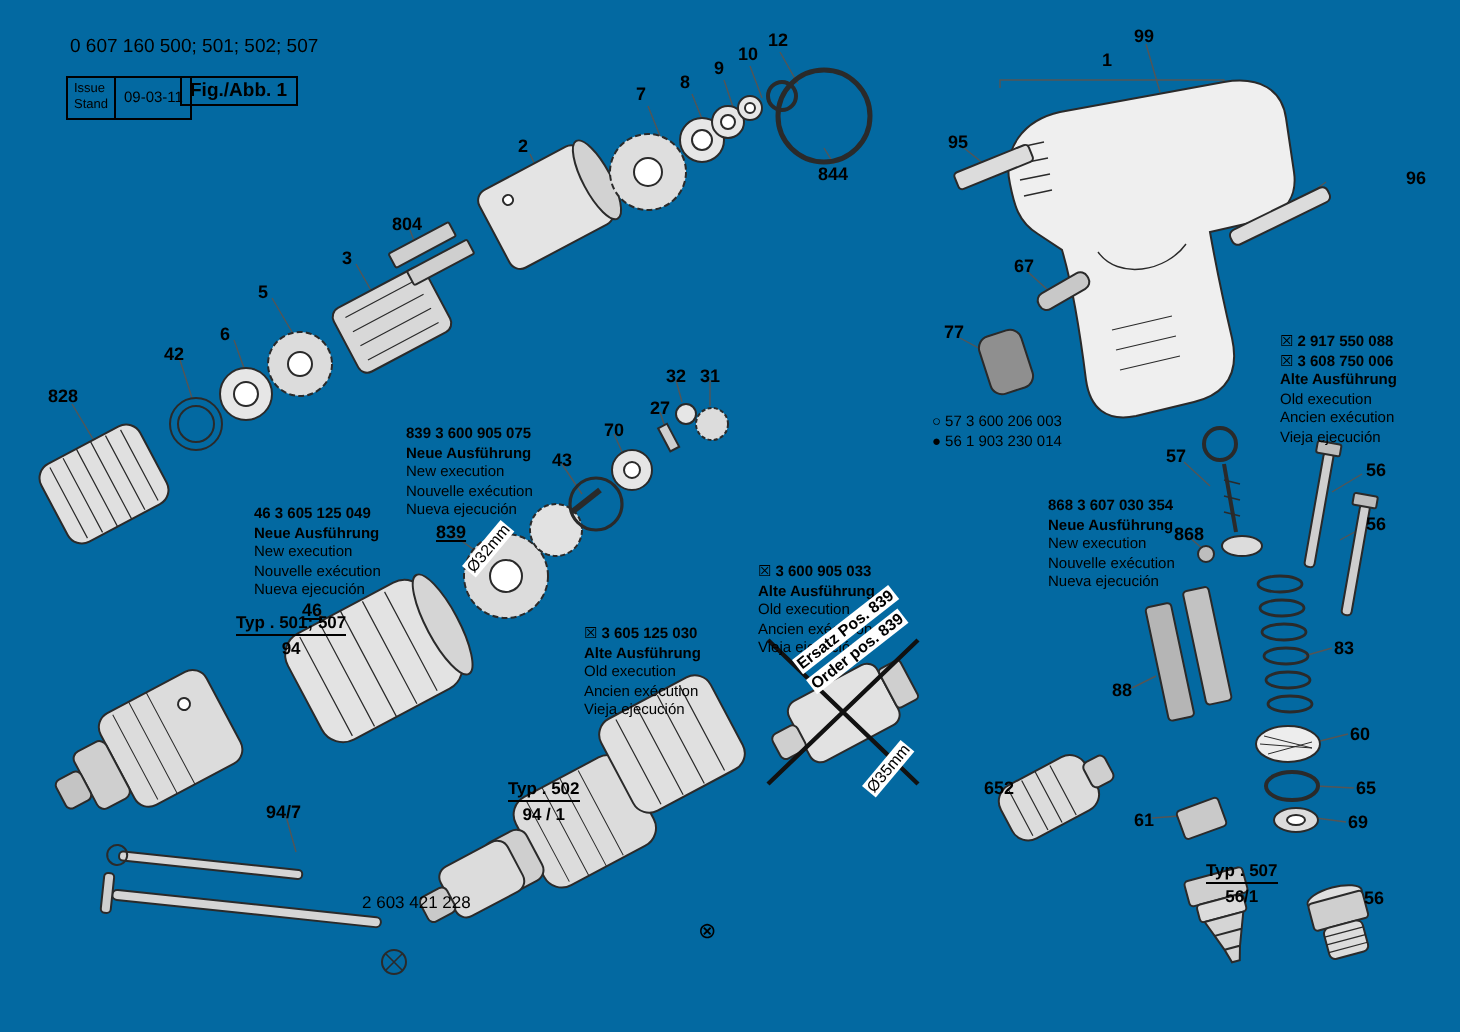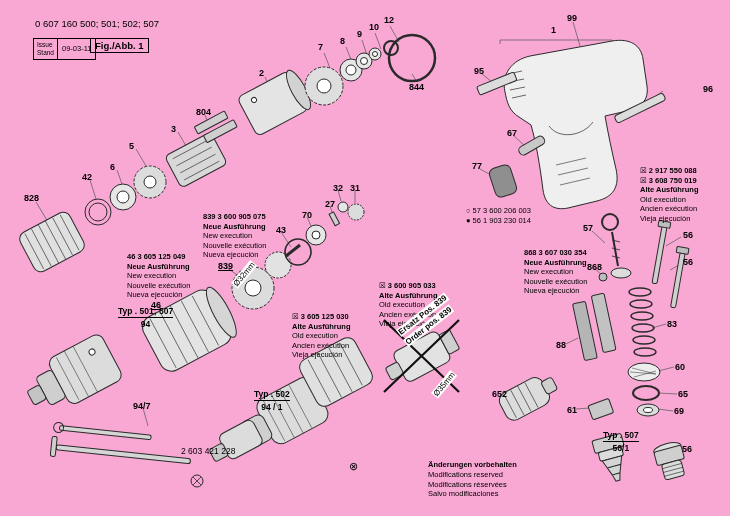--- a/index.html
+++ b/index.html
@@ -1,17 +1,17 @@
 <!DOCTYPE html>
 <html><head>
 <meta charset="utf-8">
 <style>
   html,body{margin:0;padding:0;width:730px;height:516px;background:#ffffff;
     font-family:"Liberation Sans",sans-serif;color:#000;}
-  #stage{position:relative;width:730px;height:516px;overflow:hidden;background:#f9a8d4;}
+  #stage{position:relative;width:730px;height:516px;overflow:hidden;background:#0369a1;}
   #art{position:absolute;left:0;top:0;}
   #overlay{position:absolute;left:0;top:0;width:730px;height:516px;}
   .callout{position:absolute;font-size:9px;font-weight:700;white-space:nowrap;}
   .callout.u{text-decoration:underline;}
   .note{position:absolute;font-size:7.5px;line-height:1.28;white-space:nowrap;}
   .note .b{font-weight:700;}
   .note .ic{margin-right:2px;font-size:7.5px;}
   .type-label{position:absolute;font-size:8.5px;font-weight:700;white-space:nowrap;margin-left:44px;}
   .type-label .l1{border-bottom:1px solid #000;padding-bottom:1px;margin-bottom:1px;}
   .type-label .l2{text-align:center;}
@@ -281,28 +281,20 @@
       </div>
       <div class="col2">09-03-11</div>
     </div>
 
     <div id="fig-box">Fig./Abb. 1</div>
 
     <div class="legend" style="left:349px;top:460px;">
       <span class="lic">⊗</span>
     </div>
 
-    <div class="legend" style="left:428px;top:460px;">
-      <div>
-        <div class="b">Änderungen vorbehalten</div>
-        <div>Modifications reserved</div>
-        <div>Modifications réservées</div>
-        <div>Salvo modificaciones</div>
-      </div>
-    </div>
 
   <div class="callout" style="left: 384px; top: 15px;">12</div>
       <div class="callout" style="left: 369px; top: 22px;">10</div>
       <div class="callout" style="left: 357px; top: 29px;">9</div>
       <div class="callout" style="left: 340px; top: 36px;">8</div>
       <div class="callout" style="left: 318px; top: 42px;">7</div>
       <div class="callout" style="left: 409px; top: 82px;">844</div>
       <div class="callout" style="left: 567px; top: 13px;">99</div>
       <div class="callout" style="left: 551px; top: 25px;">1</div>
       <div class="callout" style="left: 474px; top: 66px;">95</div>
@@ -372,21 +364,21 @@
       </div>
       <div class="note" style="left: 292px; top: 312px;">
         <div><span class="ic">☒</span><span class="b">3 605 125 030</span></div>
         <div><span class="b">Alte Ausführung</span></div>
         <div><span>Old execution</span></div>
         <div><span>Ancien exécution</span></div>
         <div><span>Vieja ejecución</span></div>
       </div>
       <div class="note" style="left: 640px; top: 166px;">
         <div><span class="ic">☒</span><span class="b">2 917 550 088</span></div>
-        <div><span class="ic">☒</span><span class="b">3 608 750 019</span></div>
+        <div><span class="ic">☒</span><span class="b">3 608 750 006</span></div>
         <div><span class="b">Alte Ausführung</span></div>
         <div><span>Old execution</span></div>
         <div><span>Ancien exécution</span></div>
         <div><span>Vieja ejecución</span></div>
       </div>
       <div class="note" style="left: 524px; top: 248px;">
         <div><span class="b">868 3 607 030 354</span></div>
         <div><span class="b">Neue Ausführung</span></div>
         <div><span>New execution</span></div>
         <div><span>Nouvelle exécution</span></div>

